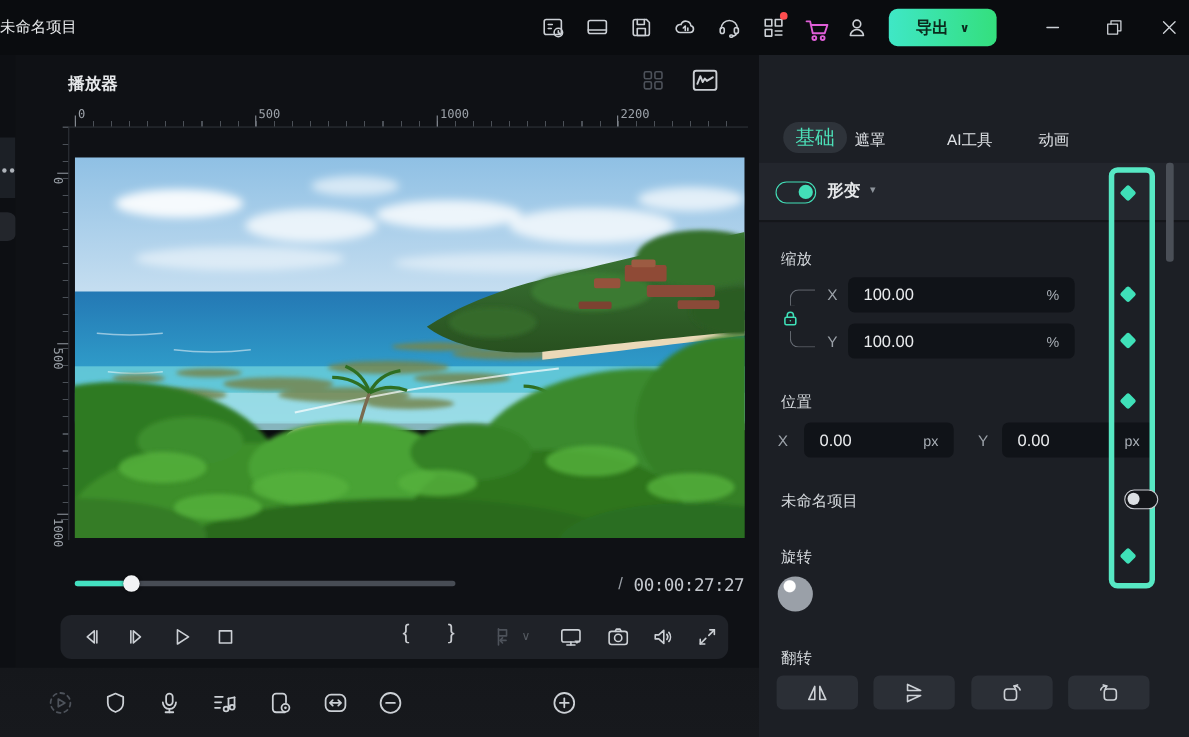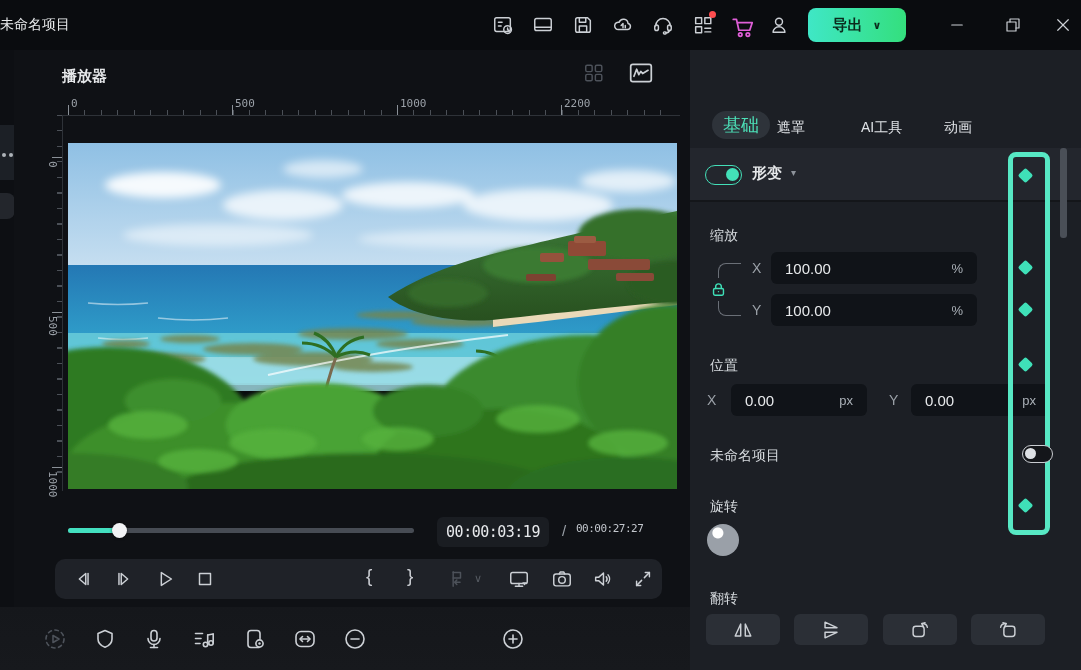--- a/index.html
+++ b/index.html
@@ -37,21 +37,21 @@
       font-family:"DejaVu Sans Mono",monospace;}
   .preview{left:54px;top:93px;width:609px;height:346px;background:#0a0c0f;}
   
   .seek-track{left:54px;top:478px;width:346px;height:5px;border-radius:3px;background:#474c54;}
   .seek-fill{left:54px;top:478px;width:54px;height:5px;border-radius:3px;background:#43e0c0;}
   .seek-thumb{left:98px;top:473px;width:15px;height:15px;border-radius:50%;background:#f2f3f5;box-shadow:0 0 3px rgba(0,0,0,.6);}
   .tc-box{left:423px;top:467px;width:112px;height:30px;background:#1a1d22;border-radius:6px;
       display:flex;align-items:center;justify-content:center;font-size:15px;color:#e8eaed;
       font-family:"DejaVu Sans Mono",monospace;letter-spacing:-0.5px;}
   .tc-sep{left:548px;top:472px;font-size:15px;color:#9aa0a7;}
-  .tc-total{left:562px;top:472px;font-size:11px;color:#c3c7cd;font-family:"DejaVu Sans Mono",monospace;letter-spacing:-0.5px;}
+  .tc-total{left:562px;top:472px;font-size:16px;color:#c3c7cd;font-family:"DejaVu Sans Mono",monospace;letter-spacing:-0.5px;}
   .ctrl-bar{left:41px;top:509px;width:607px;height:40px;background:#1f2228;border-radius:10px;}
   .cbtn{top:518px;width:22px;height:22px;}
   .brace{top:515px;font-size:19px;color:#c9ccd1;}
   
   .tstrip{left:0;top:607px;width:690px;height:63px;background:linear-gradient(#15171b,#17191d);}
   .ti{top:627px;width:24px;height:24px;}
   
   .rpanel{left:690px;top:50px;width:391px;height:620px;background:#1c1f25;}
   .tabstrip{left:0;top:0;width:391px;height:50px;background:#0b0d11;}
   .tab-active-bg{left:4px;top:7px;width:88px;height:43px;background:#1c1f25;border-radius:10px 10px 0 0;}
@@ -330,21 +330,20 @@
             <ellipse cx="470" cy="276" rx="42" ry="14"></ellipse>
           <ellipse cx="560" cy="300" rx="40" ry="13"></ellipse>
             <ellipse cx="130" cy="318" rx="40" ry="12"></ellipse>
         </g>
       </svg>
     </div>
 
     <div class="abs seek-track"></div>
     <div class="abs seek-fill"></div>
     <div class="abs seek-thumb"></div>
-    <div class="abs tc-box">00:00:03:19</div>
     <div class="abs tc-sep">/</div>
     <div class="abs tc-total">00:00:27:27</div>
 
     <div class="abs ctrl-bar"></div>
     <div class="abs cbtn" style="left:58px">
       <svg class="ic" viewBox="0 0 24 24">
           <path d="M15,6 L8,12 L15,18 Z"></path>
           <line x1="17.5" y1="6" x2="17.5" y2="18"></line>
         </svg>
     </div>

